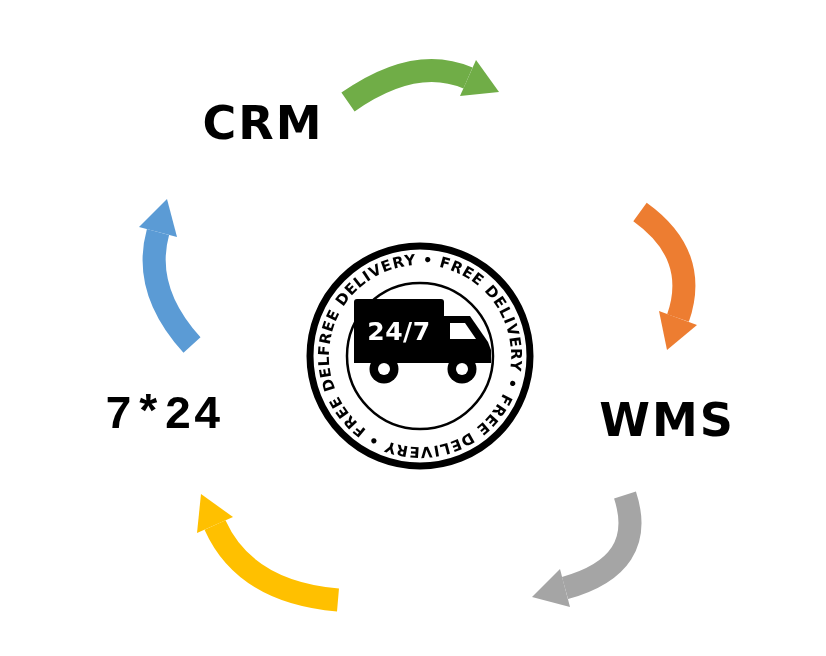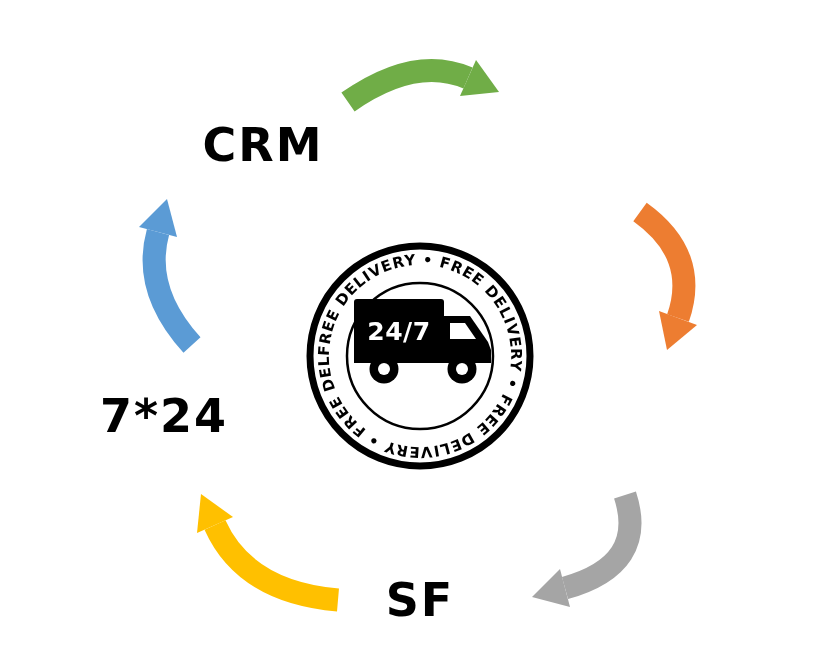--- a/index.html
+++ b/index.html
@@ -125,17 +125,17 @@
         <rect x="354" y="356" width="137" height="7" class="ink-fill"></rect>
         <circle cx="384" cy="369" r="14.5" class="ink-fill"></circle>
         <circle cx="384" cy="369" r="6" fill="#ffffff"></circle>
         <circle cx="462" cy="369" r="14.5" class="ink-fill"></circle>
         <circle cx="462" cy="369" r="6" fill="#ffffff"></circle>
         <text x="399" y="340" text-anchor="middle" class="truck-label">24/7</text>
       </g>
     </g>
   </svg>
 
-  <div class="node-label" style="left:263px; top:123px;margin-top:22px;">CRM</div>
-  <div class="node-label" style="left:420px; top:600px;">SF</div>
-  <div class="node-label" style="left:164px; top:416px;">7*24</div>
+  <div class="node-label" style="left:263px; top:123px;">CRM</div>
+  <div class="node-label" style="left:667px; top:420px;">WMS</div>
+  <div class="node-label" style="left:164px; top:416px;font-family:Liberation Mono, monospace;">7*24</div>
 
 </div>
 
 </body></html>

